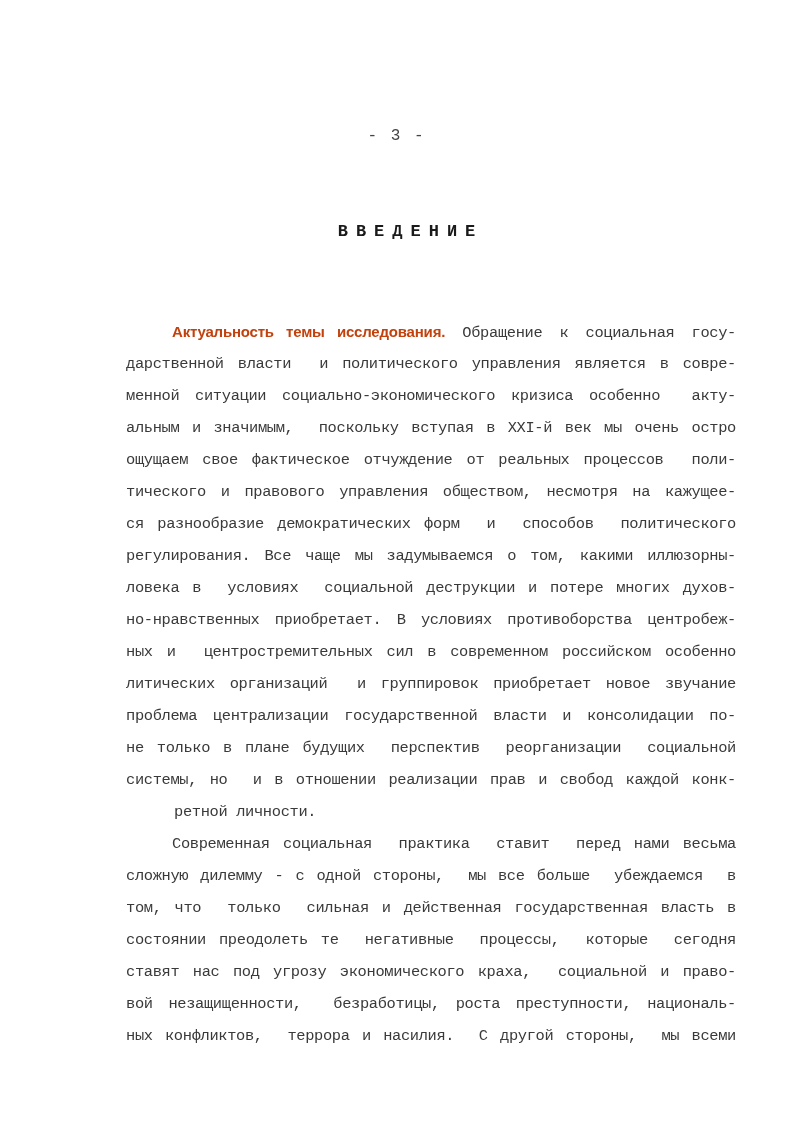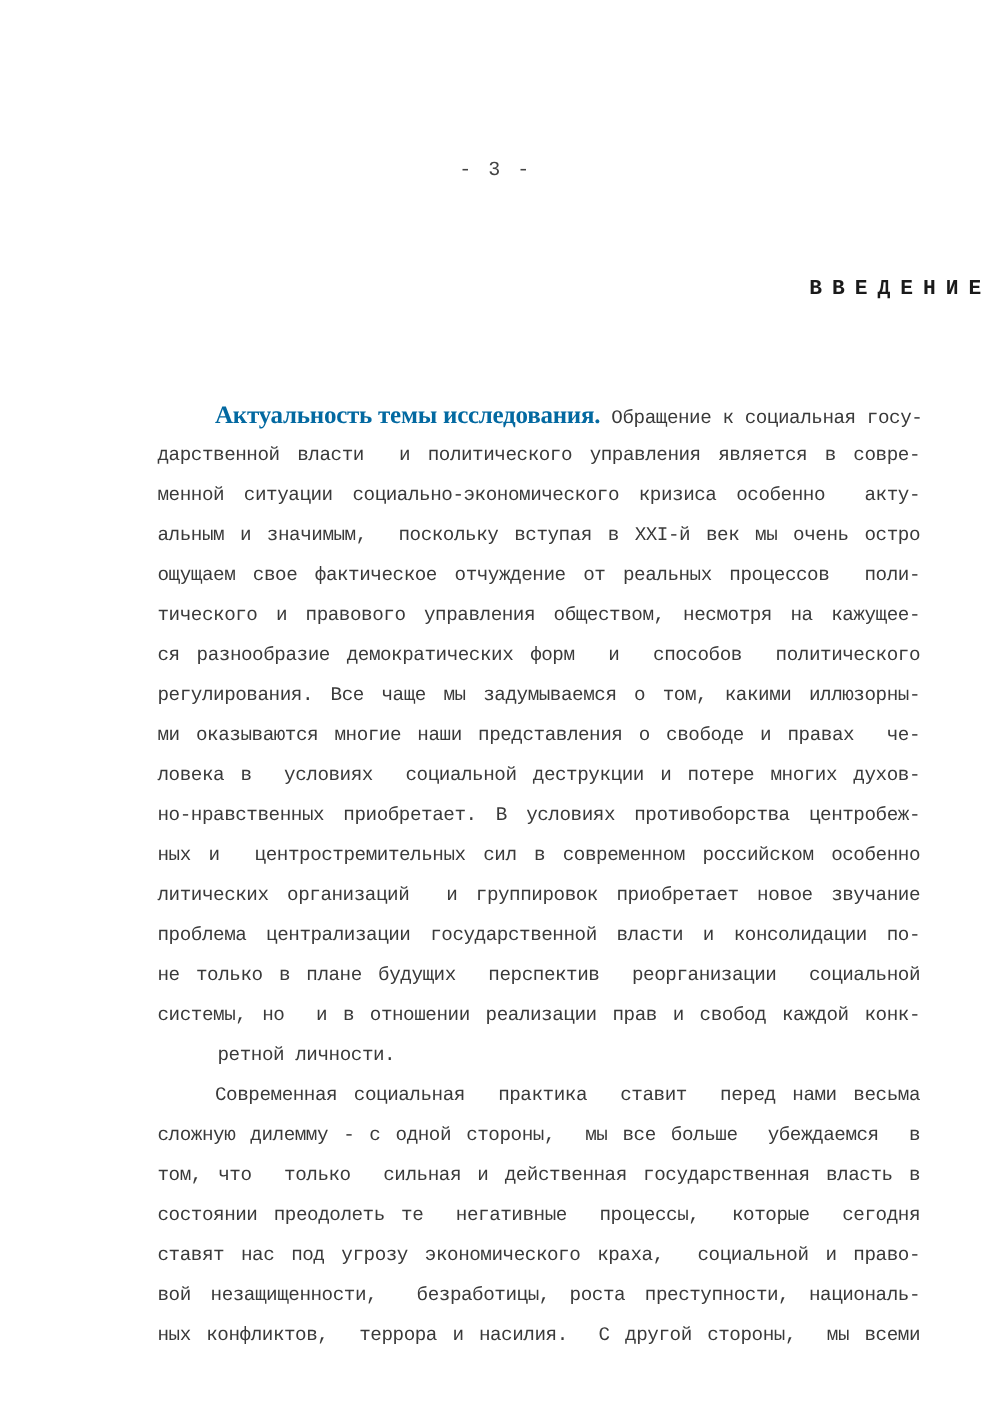--- a/index.html
+++ b/index.html
@@ -23,21 +23,21 @@
       text-align: center;
       font-size: 16px;
       letter-spacing: 2px;
       color: #444;
     }
     .title {
       position: absolute;
       top: 222px;
       left: 0;
       width: 793px;
-      text-align: right;
+      text-align: center;
       font-family: "Liberation Mono", "DejaVu Sans Mono", monospace;
       font-weight: bold;
       font-size: 17px;
       letter-spacing: 8px;
       color: #1a1a1a;
       padding-left: 28px;
       box-sizing: border-box;
     }
     .body-text {
       position: absolute;
@@ -56,46 +56,45 @@
     }
     .line.last {
       text-align: left;
       text-align-last: left;
       margin-left: 48px;
     }
     .line.indent {
       padding-left: 46px;
     }
     .bold-lead {
-      font-family: Liberation Serif, serif;
+      font-family: Liberation Sans, sans-serif;
       font-weight: bold;
-      color: #0369a1;
+      color: #c2410c;
       letter-spacing: -0.2px;
-      font-size: 20px;
+      font-size: 15px;
     }
   </style>
 </head>
 <body>
 
 <div class="page-number">- 3 -</div>
 
 <div class="title">ВВЕДЕНИЕ</div>
 
 <div class="body-text">
 
   <div>
     <div class="line indent"><span class="bold-lead">Актуальность темы исследования.</span><span> Обращение к социальная госу-</span></div>
     <div class="line">дарственной власти  и политического управления является в совре-</div>
     <div class="line">менной ситуации социально-экономического кризиса особенно  акту-</div>
     <div class="line">альным и значимым,  поскольку вступая в XXI-й век мы очень остро</div>
     <div class="line">ощущаем свое фактическое отчуждение от реальных процессов  поли-</div>
     <div class="line">тического и правового управления обществом, несмотря на кажущее-</div>
     <div class="line">ся разнообразие демократических форм  и  способов  политического</div>
     <div class="line">регулирования. Все чаще мы задумываемся о том, какими иллюзорны-</div>
-    <div class="line">ми оказываются многие наши представления о свободе и правах  че-</div>
     <div class="line">ловека в  условиях  социальной деструкции и потере многих духов-</div>
     <div class="line">но-нравственных приобретает. В условиях противоборства центробеж-</div>
     <div class="line">ных и  центростремительных сил в современном российском особенно</div>
     <div class="line">литических организаций  и группировок приобретает новое звучание</div>
     <div class="line">проблема централизации государственной власти и консолидации по-</div>
     <div class="line">не только в плане будущих  перспектив  реорганизации  социальной</div>
     <div class="line">системы, но  и в отношении реализации прав и свобод каждой конк-</div>
     <div class="line last">ретной личности.</div>
   </div>
 

